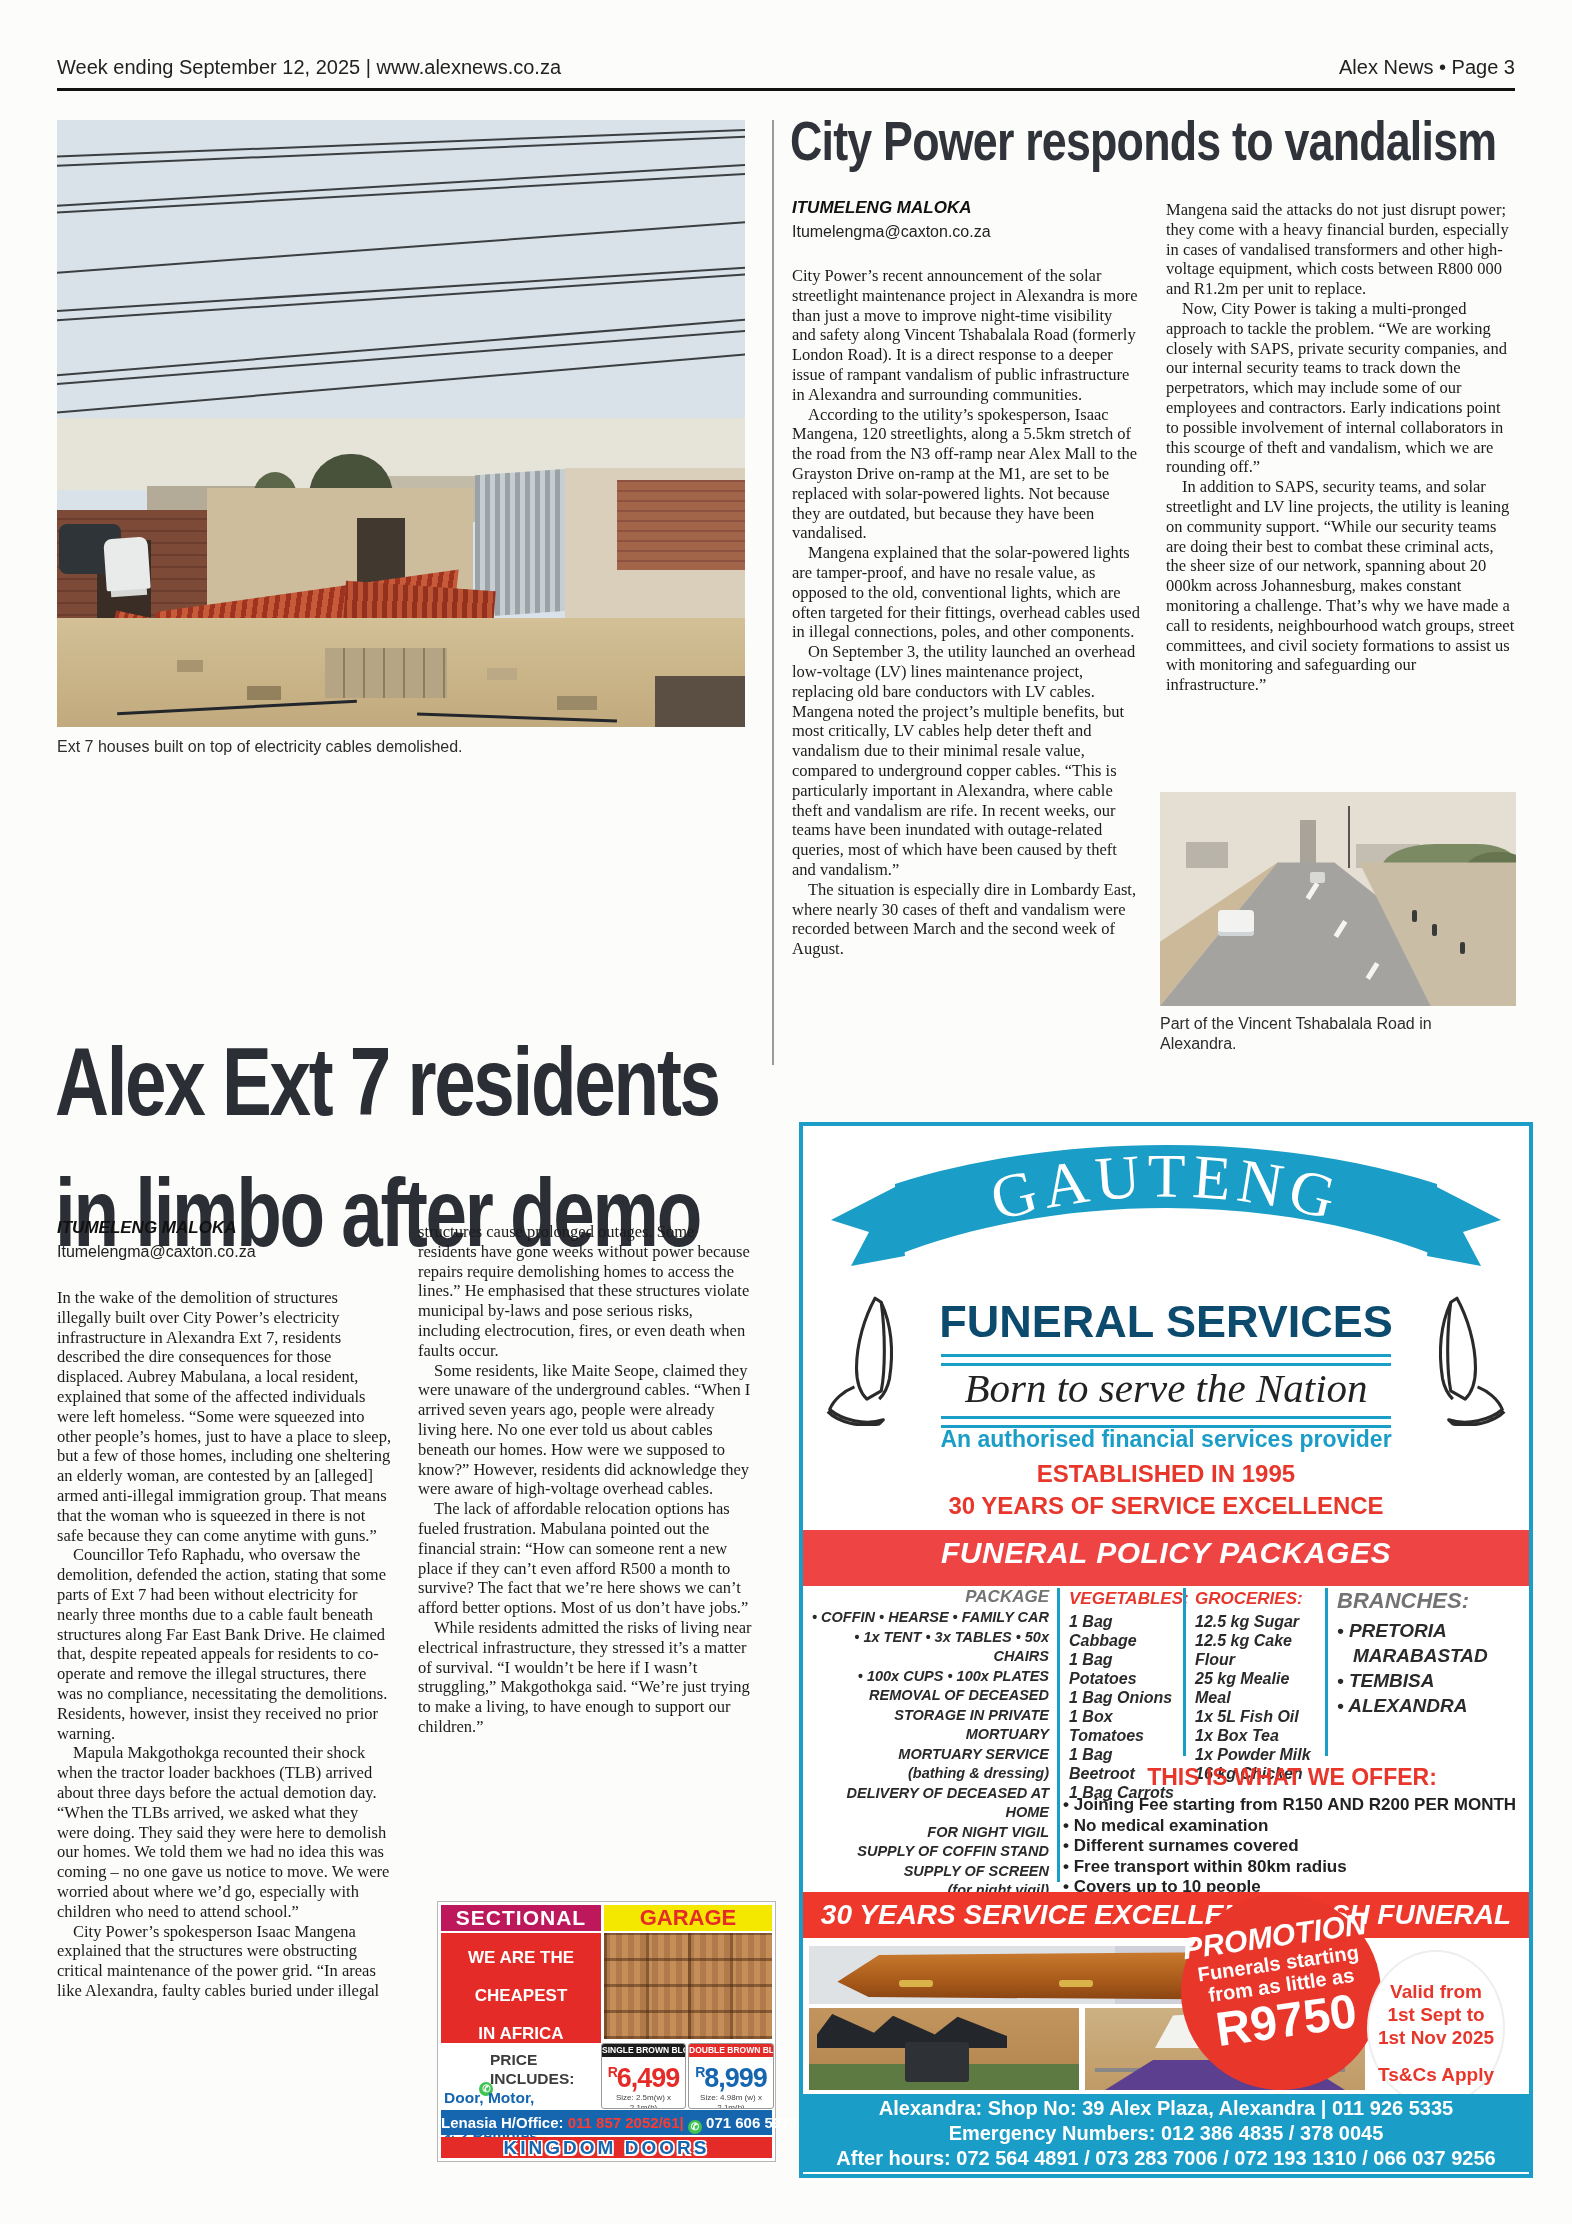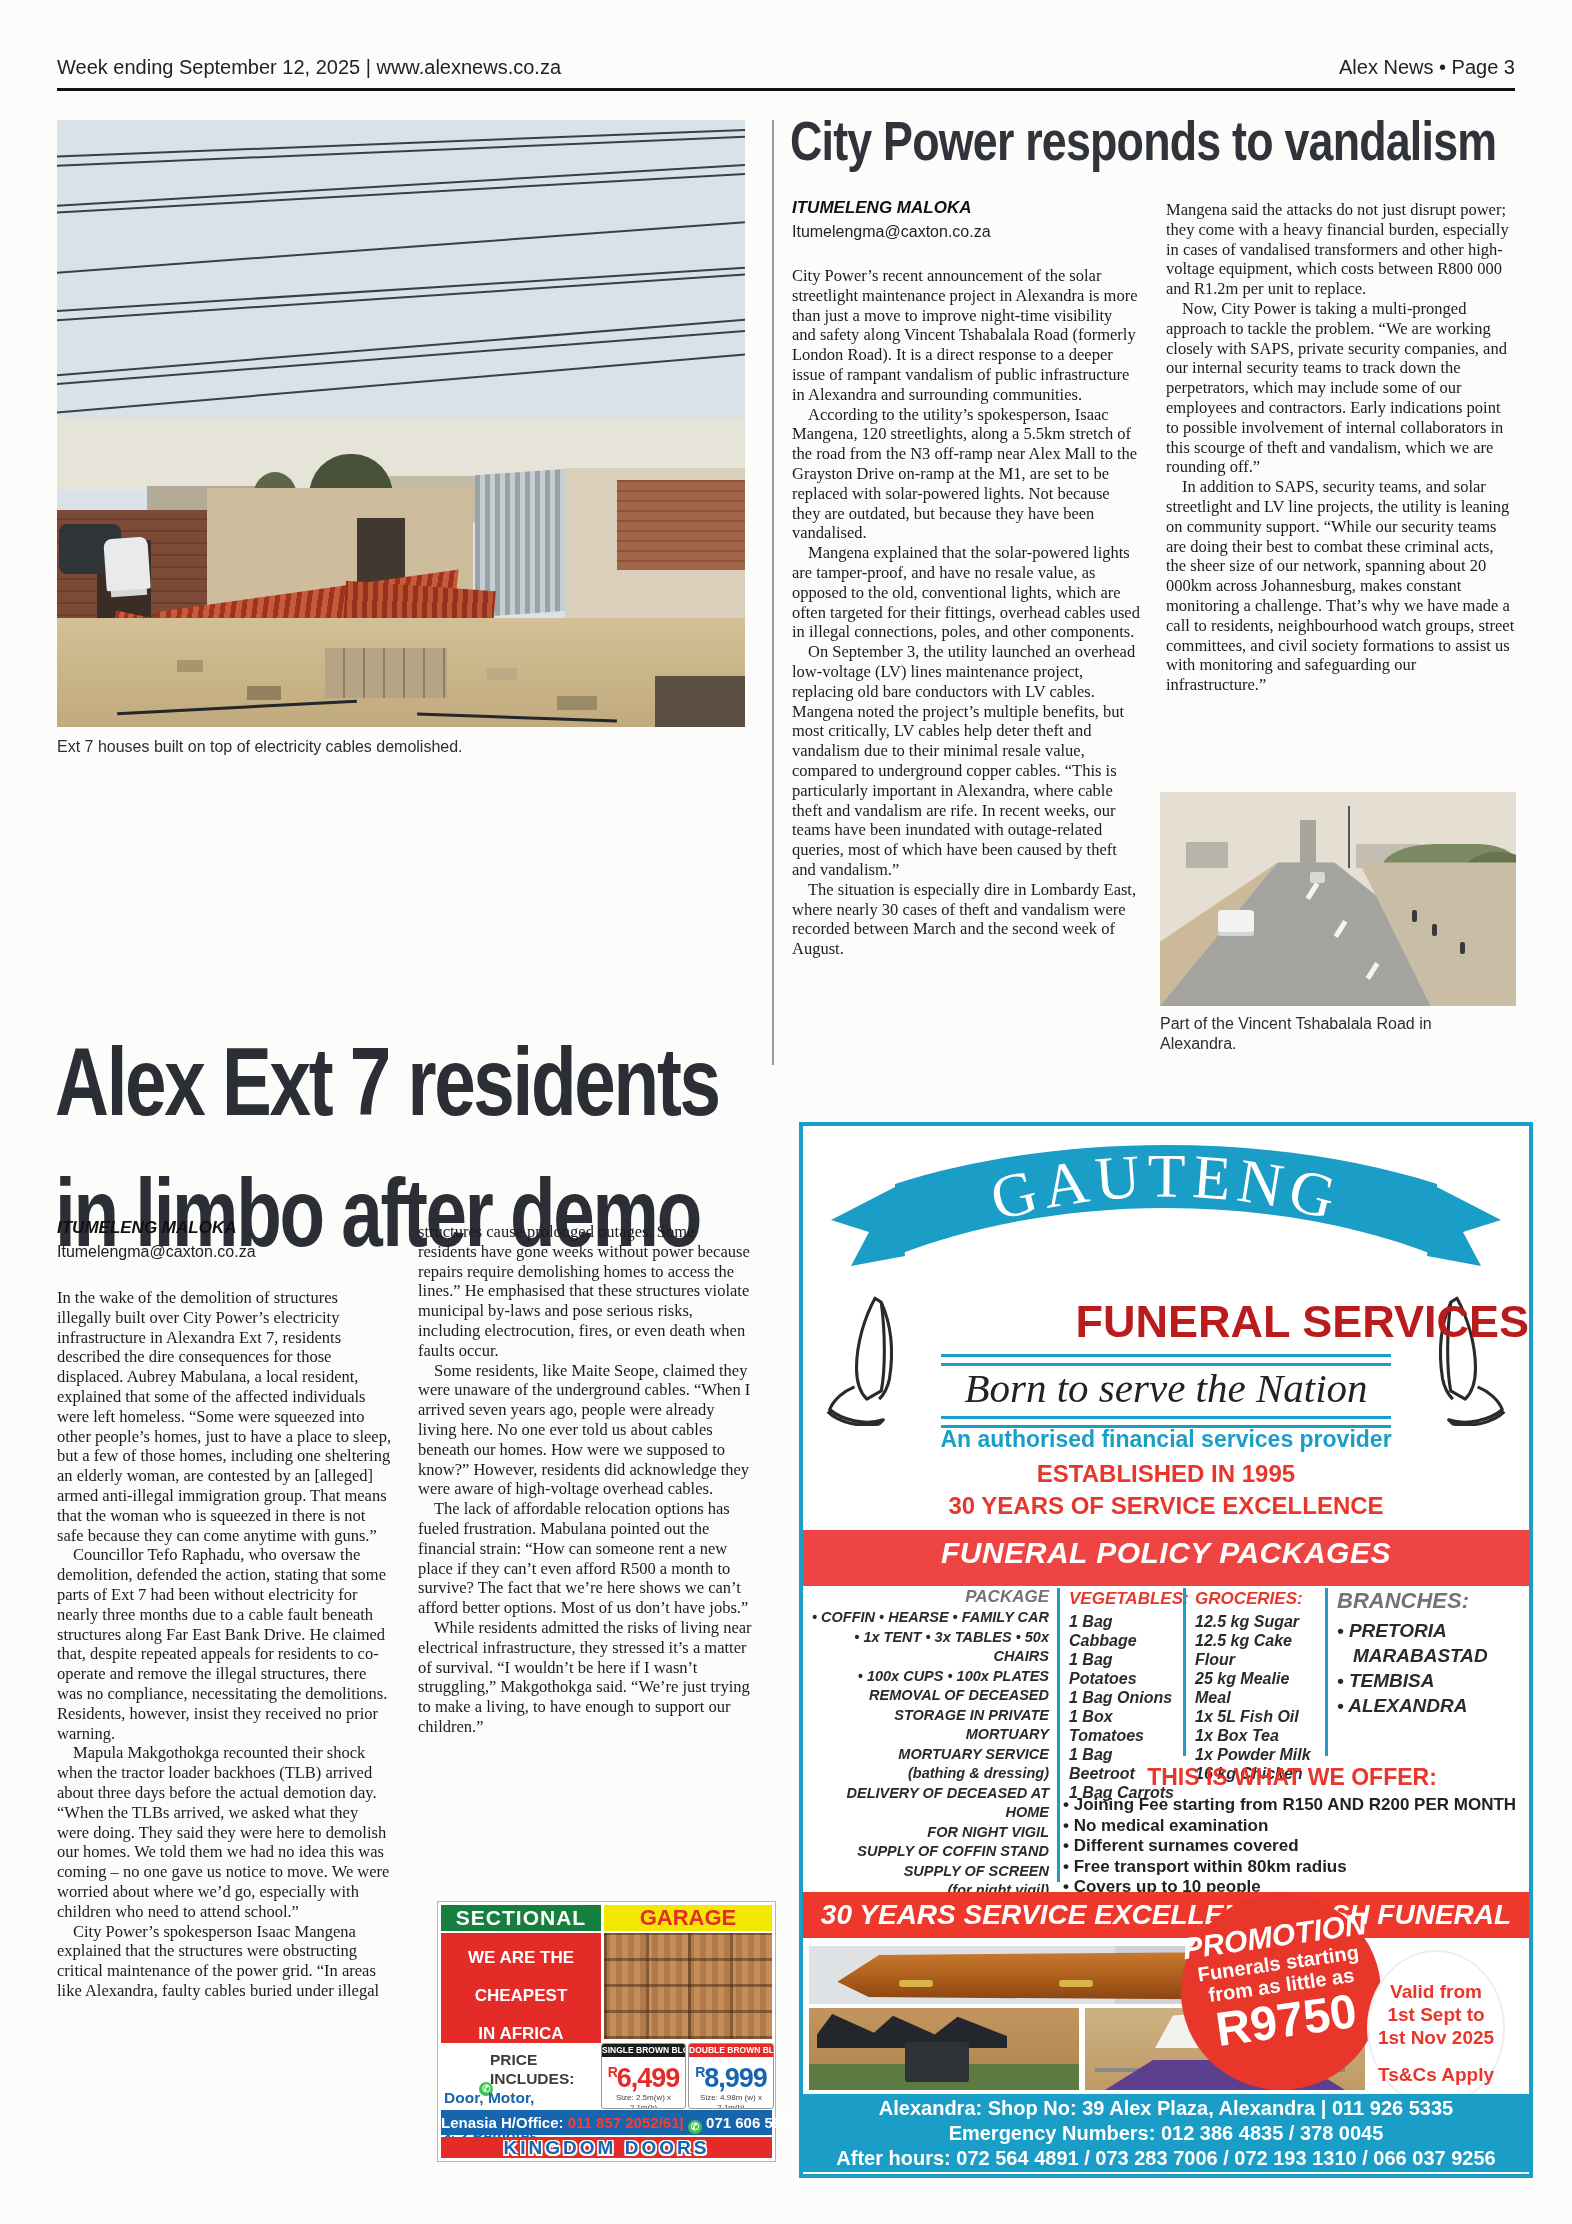--- a/index.html
+++ b/index.html
@@ -30,21 +30,21 @@
   .road{left:1160px;top:792px;width:356px;height:214px;overflow:hidden;background:#e5ded2;}
 
   
   .alex-head{left:55px;top:1016px;font-weight:700;font-size:97px;line-height:131px;color:#2b2f35;
              letter-spacing:-3px;white-space:nowrap;transform:scaleX(.77);transform-origin:left top;}
   .alex-col{width:336px;}
 
   
   .fad{left:799px;top:1122px;width:726px;height:1048px;border:4px solid #1a9dc6;background:#fff;}
   .fad .abs{position:absolute;}
-  .f-title{left:0;right:0;top:170px;text-align:right;color:#b91c1c;font-weight:700;font-size:45px;}
+  .f-title{left:0;right:0;top:170px;text-align:center;color:#0c4a6e;font-weight:700;font-size:45px;}
   .f-dline{left:138px;right:138px;height:6px;border-top:3px solid #1a9dc6;border-bottom:3px solid #1a9dc6;}
   .f-script{left:0;right:0;top:238px;text-align:center;font-family:"Liberation Serif",serif;
             font-style:italic;font-size:41px;color:#222;}
   .f-provider{left:0;right:0;top:300px;text-align:center;color:#1a9dc6;font-weight:700;font-size:23px;}
   .f-red{color:#e8362b;font-weight:700;text-align:center;left:0;right:0;font-size:24px;}
   .f-polbar{left:0;right:0;top:404px;height:56px;background:#ef4444;color:#fff;text-align:center;
             font-weight:700;font-style:italic;font-size:30px;line-height:46px;letter-spacing:.5px;}
   .f-pack{left:8px;top:460px;width:710px;height:300px;}
   .f-pack .hd{color:#737373;font-weight:700;font-style:italic;font-size:17px;line-height:22px;}
   .pk-items div{font-weight:700;font-style:italic;font-size:14.5px;line-height:19.5px;color:#2a2a2a;}
@@ -85,21 +85,21 @@
   .tentB{position:absolute;left:276px;top:62px;width:280px;height:82px;background:linear-gradient(#cdb183,#c09a66);overflow:hidden;}
   .tentB .tent{position:absolute;left:70px;top:4px;width:150px;height:36px;background:#f2f2ef;
       clip-path:polygon(0 100%,12% 10%,50% 0,88% 10%,100% 100%);}
   .tentB .purple{position:absolute;left:20px;bottom:0;width:240px;height:30px;background:#5c3f8f;
       clip-path:polygon(20% 0,80% 0,100% 100%,0 100%);}
   .tentB .frame{position:absolute;left:10px;bottom:18px;width:250px;height:4px;background:#888;}
 
   
   .kad{left:437px;top:1901px;width:337px;height:259px;border:1px solid #b5b5b5;background:#fff;}
   .kad .abs{position:absolute;}
-  .k-sect{left:3px;top:3px;width:160px;height:26px;background:#15803d;color:#fff;text-align:center;
+  .k-sect{left:3px;top:3px;width:160px;height:26px;background:#be185d;color:#fff;text-align:center;
           font-weight:700;font-size:21px;line-height:26px;letter-spacing:1px;}
   .k-gar{left:166px;top:3px;width:168px;height:26px;background:#f5e800;color:#e52b28;text-align:center;
          font-weight:700;font-size:22px;line-height:26px;transform-origin:left;}
   .k-red{left:3px;top:31px;width:160px;height:110px;background:#e52b28;color:#fff;text-align:center;}
   .k-red .big{font-weight:700;font-size:17px;line-height:26px;margin-top:12px;}
   .k-red .req{font-weight:700;font-size:12.5px;margin-top:15px;line-height:14px;}
   .k-red .on{font-weight:700;font-size:15px;line-height:18px;}
   .wa{display:inline-block;width:14px;height:14px;border-radius:50%;background:#3fc351;color:#fff;
       font-size:10px;line-height:14px;text-align:center;vertical-align:-2px;}
   .k-door{left:166px;top:31px;width:168px;height:106px;

